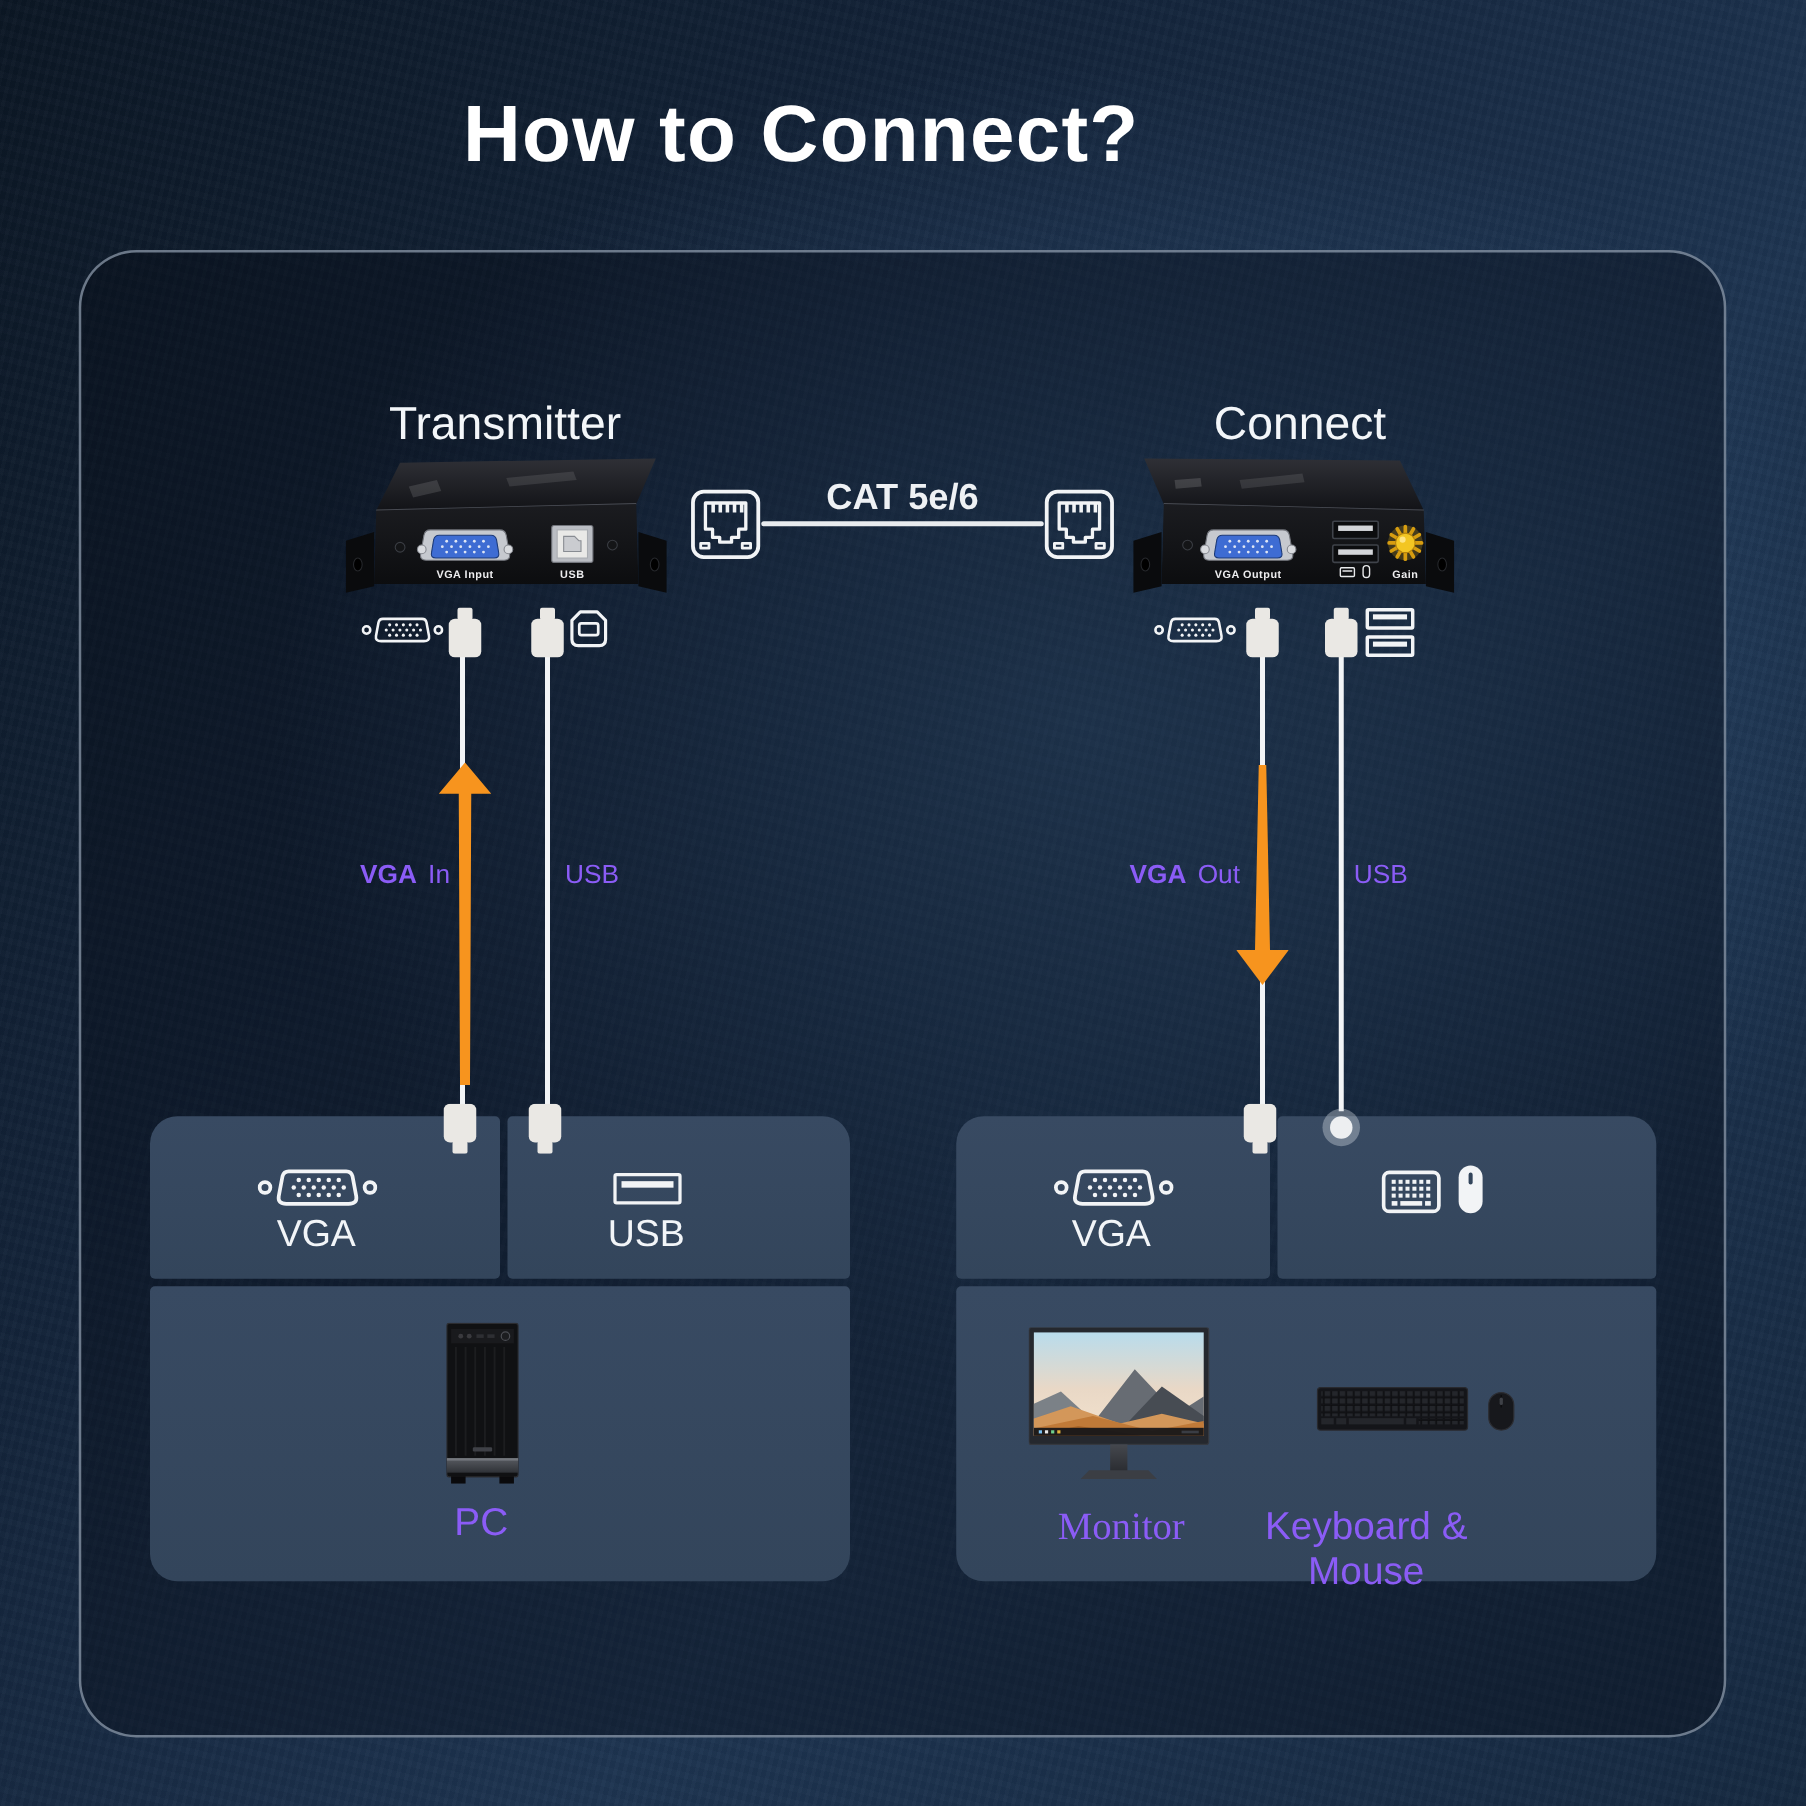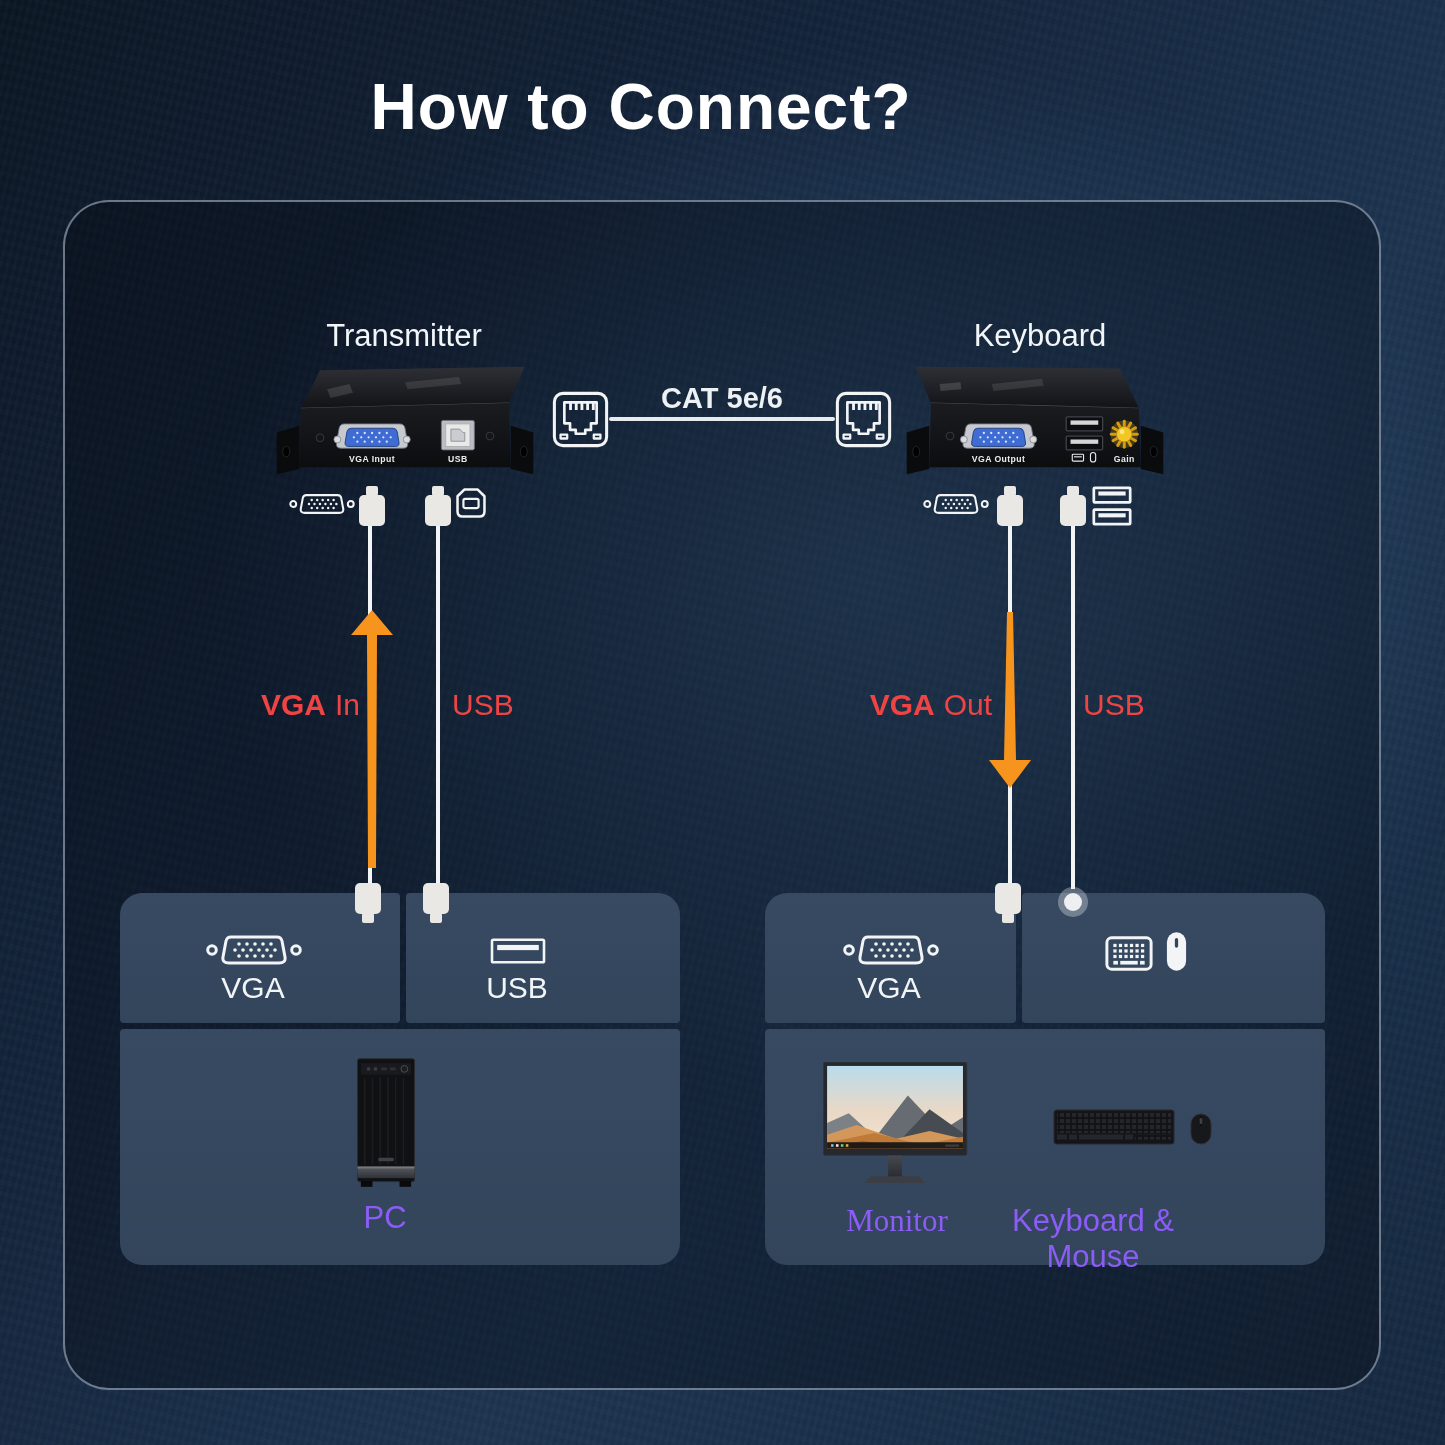--- a/index.html
+++ b/index.html
@@ -13,25 +13,25 @@
   }
   .tex{position:absolute;inset:0;pointer-events:none;
     background:
       repeating-linear-gradient(104deg, rgba(255,255,255,0.016) 0 3px, rgba(0,0,0,0.018) 3px 7px),
       repeating-linear-gradient(14deg, rgba(255,255,255,0.010) 0 5px, rgba(0,0,0,0.014) 5px 11px);}
   .abs{position:absolute;}
   .title{left:0;top:70px;width:1282px;text-align:center;font-size:64px;font-weight:800;
     letter-spacing:1px;color:#ffffff;}
   .panel{left:63px;top:200px;width:1318px;height:1190px;border-radius:46px;
     background:rgba(7,13,23,0.40);border:2px solid rgba(158,173,190,0.65);box-sizing:border-box;}
-  .section-label{font-size:31px;color:#f3f6f9;text-align:center;}
+  .section-label{font-size:37px;color:#f3f6f9;text-align:center;}
   .cat-label{font-size:29px;color:#eef1f4;text-align:center;}
   .hline{height:4px;background:#e8ebee;border-radius:2px;z-index:2;}
   .vline{width:4px;background:#f2f4f6;z-index:2;}
-  .link-label{font-size:30px;color:#ef4444;z-index:5;white-space:nowrap;}
+  .link-label{font-size:21px;color:#8b5cf6;z-index:5;white-space:nowrap;}
   .link-label .b{font-weight:700;margin-right:9px;}
   .ra{text-align:right;}
   .cell{background:linear-gradient(180deg,#384a62 0%,#33455b 100%);z-index:1;}
   .port-label{font-size:30px;color:#f2f5f8;text-align:center;z-index:5;}
   .device-label{font-size:31px;color:#8b5cf6;text-align:center;z-index:5;}
   .plug{z-index:4;}
   .icon{z-index:5;}
   .arrow{z-index:3;}
   .halo{width:30px;height:30px;border-radius:50%;background:rgba(226,232,238,0.35);z-index:4;}
   .halo-core{width:18px;height:18px;border-radius:50%;background:#edeff1;z-index:5;}
@@ -40,21 +40,21 @@
 </head>
 <body>
 
 <div class="tex"></div>
 
 <div class="abs title">How to Connect?</div>
 
 <div class="abs panel"></div>
 
 <div class="abs section-label" style="left:254px;top:318px;width:300px;">Transmitter</div>
-<div class="abs section-label" style="left:890px;top:318px;width:300px;">Keyboard</div>
+<div class="abs section-label" style="left:890px;top:318px;width:300px;">Connect</div>
 
 <svg class="abs" style="left:275px;top:358px;z-index:5;" width="260" height="124" viewBox="0 0 300 143">
   <defs>
     <linearGradient id="tTop" x1="0" y1="0" x2="0" y2="1">
         <stop offset="0" stop-color="#2f3036"></stop>
         <stop offset="1" stop-color="#121317"></stop>
       </linearGradient>
     <linearGradient id="tFace" x1="0" y1="0" x2="0" y2="1">
         <stop offset="0" stop-color="#1b1c20"></stop>
         <stop offset="1" stop-color="#0c0d0f"></stop>

